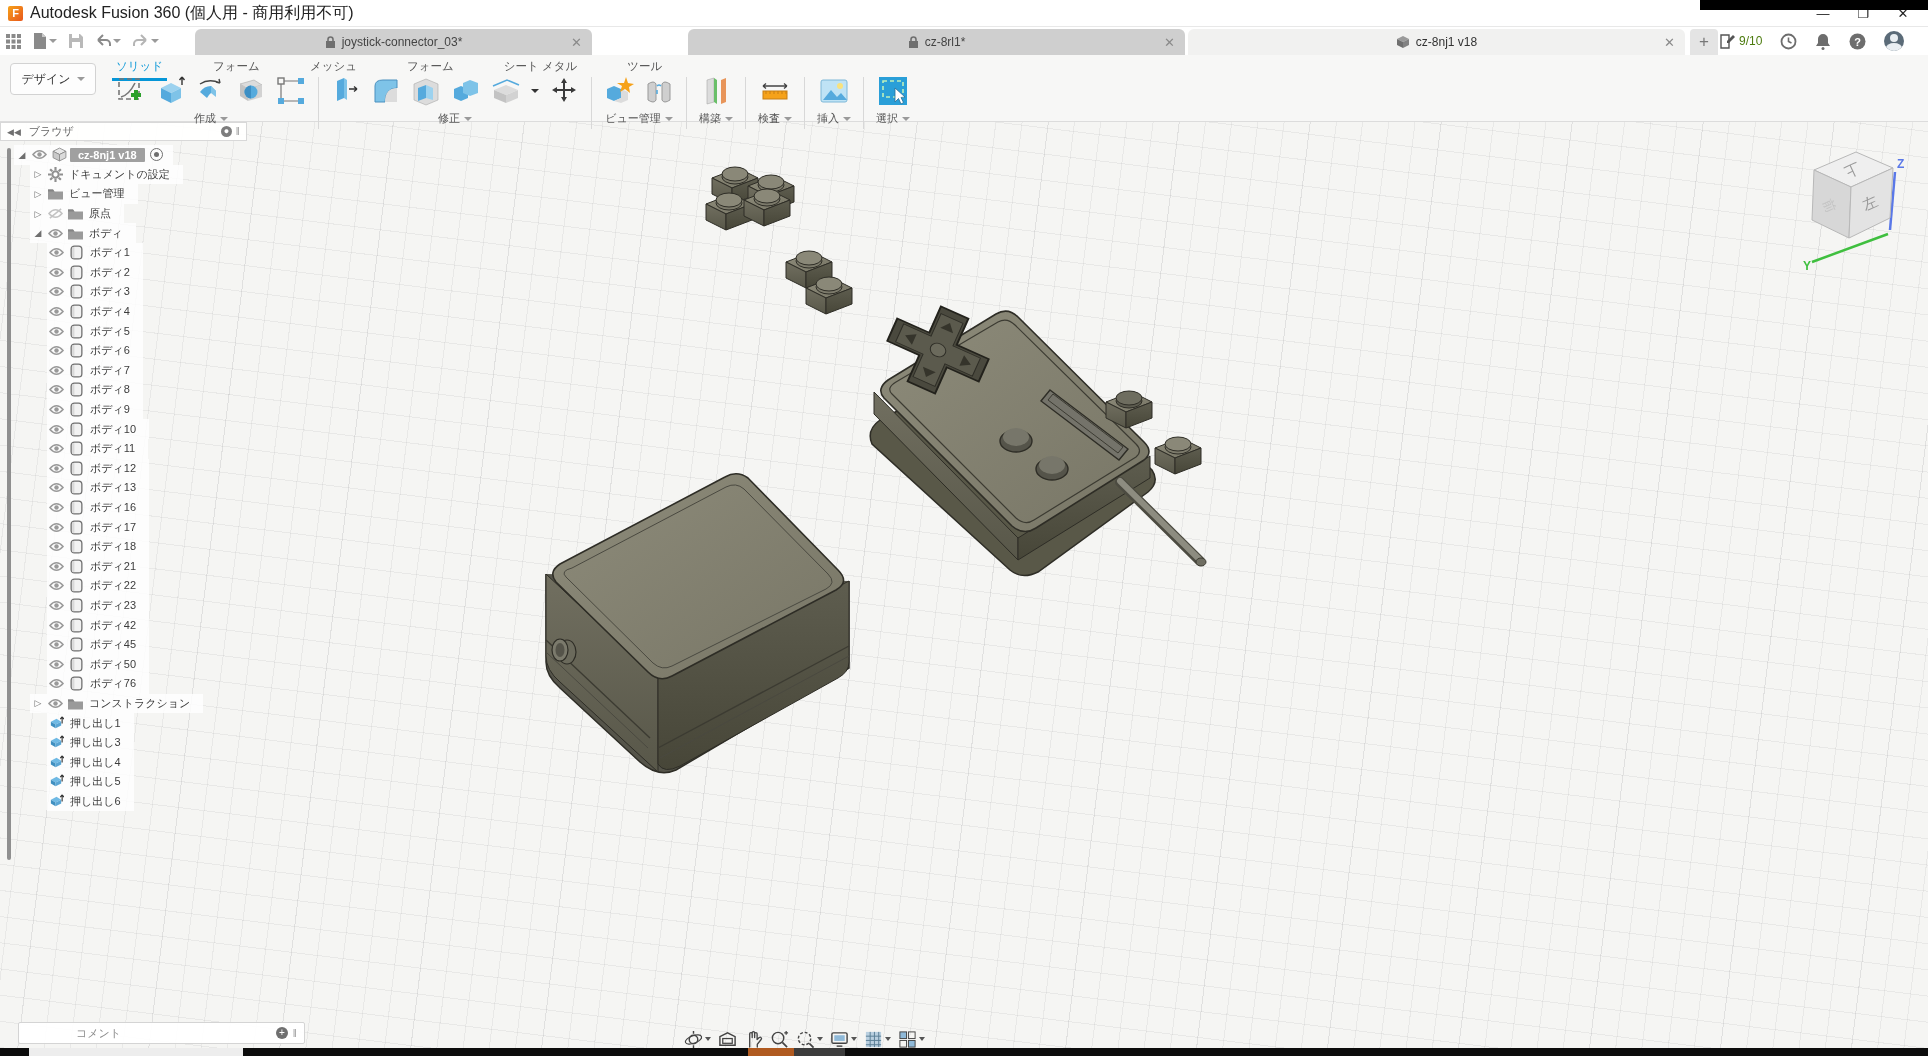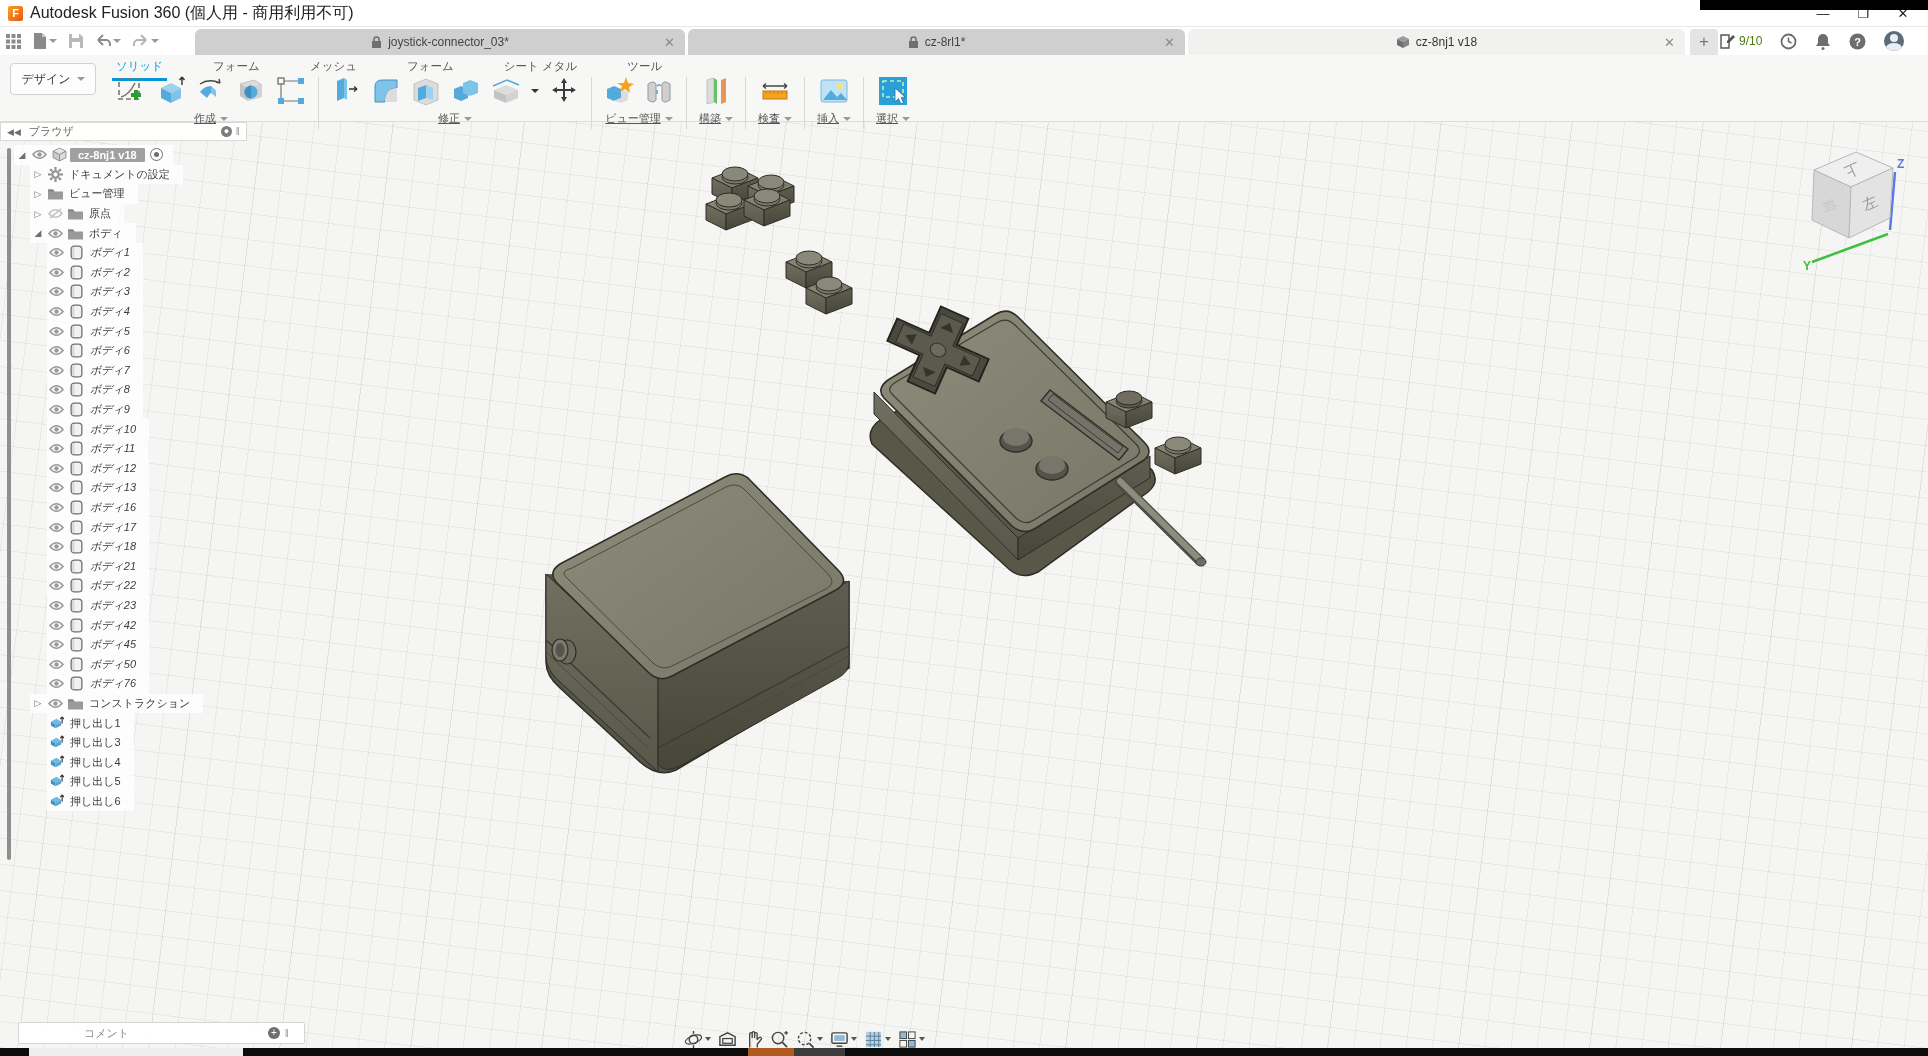--- a/index.html
+++ b/index.html
@@ -41,21 +41,21 @@
   
   .ribbon { position:absolute; left:0; top:55px; width:100%; height:67px; background:#f7f7f6; border-bottom:1px solid #dcdcdc; z-index:58; }
   .design-btn { position:absolute; left:10px; top:8px; width:86px; height:32px; background:#fdfdfd; border:1px solid #d2d2d2;
     border-radius:4px; display:flex; align-items:center; justify-content:center; gap:6px; font-size:12px; color:#333; cursor:pointer; }
   .ribbon-tabs { position:absolute; left:112px; top:2px; display:flex; gap:42px; font-size:11.5px; color:#555; }
   .rtab { cursor:pointer; padding:2px 4px 4px; }
   .rtab.active { color:#0696d7; font-weight:normal; border-bottom:3px solid #0696d7; }
   .ribbon-groups { position:absolute; left:108px; top:20px; display:flex; align-items:flex-start; }
   .rgroup { display:flex; flex-direction:column; align-items:center; padding:0 8px; }
   .rgroup-icons { height:32px; display:flex; align-items:center; gap:10px; }
-  .rgroup-label { font-size:11px; color:#555; margin-top:4px; display:flex; align-items:center; gap:4px; cursor:pointer;text-decoration:underline; }
+  .rgroup-label { font-size:11px; color:#555; margin-top:4px; display:flex; align-items:center; gap:4px; cursor:pointer; }
   .rdivider { width:1px; height:52px; background:#d8d8d8; margin:2px 4px 0; }
   .ric { width:30px; height:30px; cursor:pointer; }
   .ric svg { width:100%; height:100%; }
 
   
   .viewport { position:absolute; left:0; top:122px; width:1928px; height:926px;
     background:
       repeating-linear-gradient(97deg, rgba(120,120,125,0.10) 0 1px, transparent 1px 26px),
       repeating-linear-gradient(7deg, rgba(120,120,125,0.10) 0 1px, transparent 1px 26px),
       repeating-linear-gradient(97deg, rgba(120,120,125,0.07) 0 1px, transparent 1px 130px),
@@ -75,26 +75,26 @@
     width:fit-content; padding-right:10px; white-space:nowrap; cursor:pointer; }
   .tri { width:16px; text-align:center; color:#6f6f6f; font-size:9px; flex:none; cursor:pointer; }
   .ticon { width:18px; height:15px; flex:none; display:flex; align-items:center; justify-content:center; margin-right:2px; }
   .ticon svg { width:15px; height:15px; }
   .tlabel { padding:0 3px; }
   .root-label { background:#a0a0a0; color:#fff; font-weight:bold; padding:1px 8px; border-radius:1px; }
   .radio-ic { margin-left:5px; width:13px; height:13px; border:1.5px solid #6f6f6f; border-radius:50%;
     display:flex; align-items:center; justify-content:center; }
   .radio-ic i { width:5px; height:5px; background:#6f6f6f; border-radius:50%; }
   .ind1 { margin-left:16px; }
-  .ind2 { margin-left:33px;font-style:italic; }
+  .ind2 { margin-left:33px; }
   .ind3 { margin-left:33px;align-items:center; }
 
   
   .comment-box { position:absolute; left:18px; top:900px; width:287px; height:22px; background:rgba(255,255,255,0.95);
-    border:1px solid #d4d4d4; border-radius:2px; display:flex; align-items:center; padding:0 15px; z-index:40; }
+    border:1px solid #d4d4d4; border-radius:2px; display:flex; align-items:center; padding:0 7px; z-index:40; }
   .comment-box .cb-label { color:#8a8a8a; font-size:11px; margin-left:50px; flex:1; }
   .cb-circle { width:12px; height:12px; border-radius:50%; background:#6f6f6f; color:#fff; font-size:10px; line-height:12px; text-align:center; cursor:pointer; }
   .cb-grip { color:#9a9a9a; margin-left:5px; font-size:10px; }
 
   
   .navbar { position:absolute; left:684px; top:906px; height:22px; display:flex; align-items:center; gap:7px; z-index:40; }
   .nav-ic { display:flex; align-items:center; gap:2px; cursor:pointer; }
   .nav-ic svg { width:19px; height:19px; }
   .nav-sep-caret { width:0; height:0; border-left:3.5px solid transparent; border-right:3.5px solid transparent; border-top:4px solid #555; }
 
@@ -158,21 +158,21 @@
         <span class="caret-down"></span>
       </span>
       <span class="qicon">
         <svg width="16" height="14" viewBox="0 0 16 14">
             <path d="M13 6 L8 1 M13 6 L8 11 M13 6 H5 a4 4 0 0 0 -4 4 v2" stroke="#b5b5b5" stroke-width="2" fill="none"></path>
           </svg>
         <span class="caret-down"></span>
       </span>
     </div>
 
-    <div class="doc-tab inactive" style="left:195px; width:490px;">
+    <div class="doc-tab inactive" style="left:195px; width:397px;">
       <span class="tab-label">
         <svg width="11" height="13" viewBox="0 0 11 13">
             <rect x="1" y="5" width="9" height="7" fill="#6f6f6f"></rect>
             <path d="M3 5 V3.5 a2.5 2.5 0 0 1 5 0 V5" stroke="#6f6f6f" stroke-width="1.6" fill="none"></path>
           </svg>
         <span>joystick-connector_03*</span>
       </span>
       <span class="tab-close">✕</span>
     </div>
 

